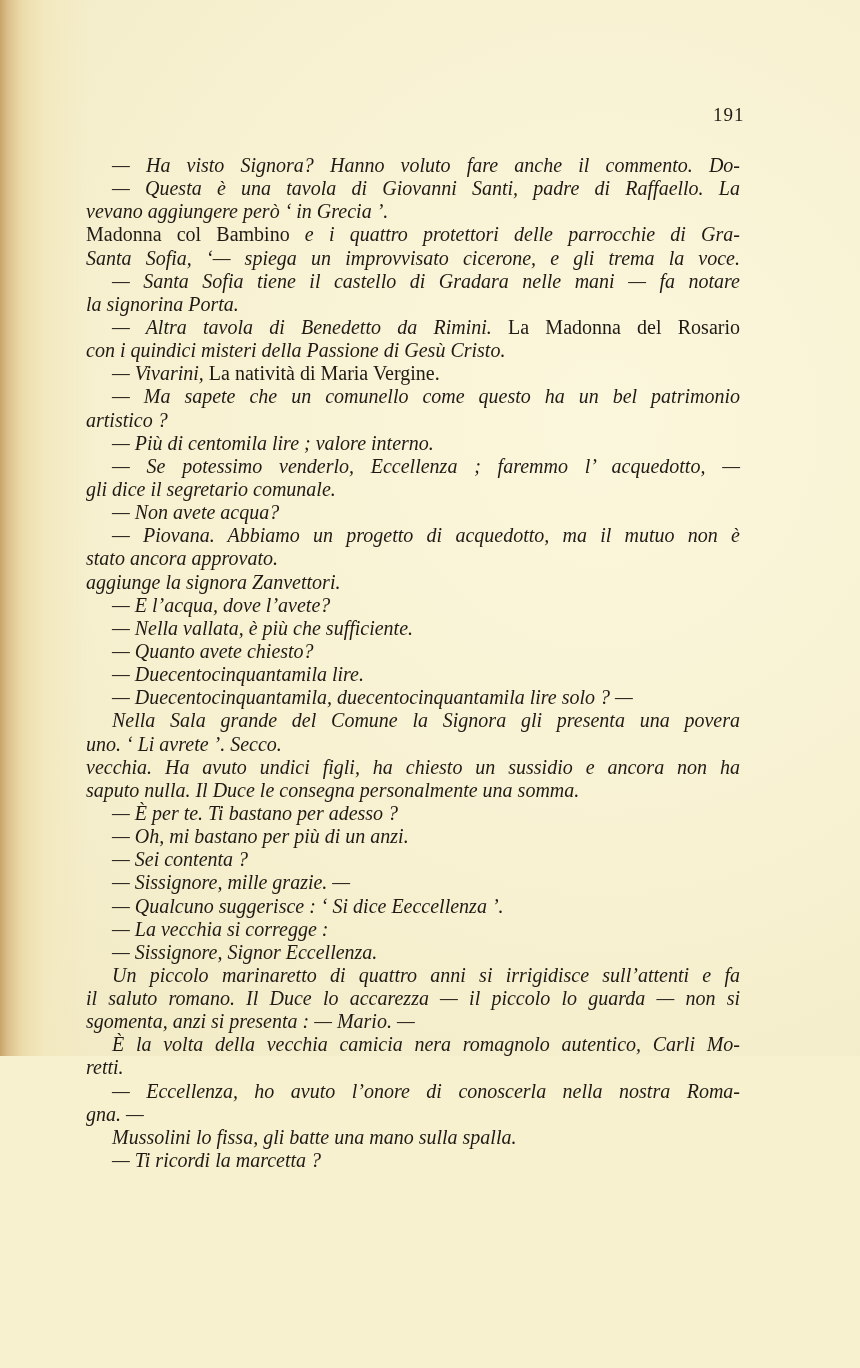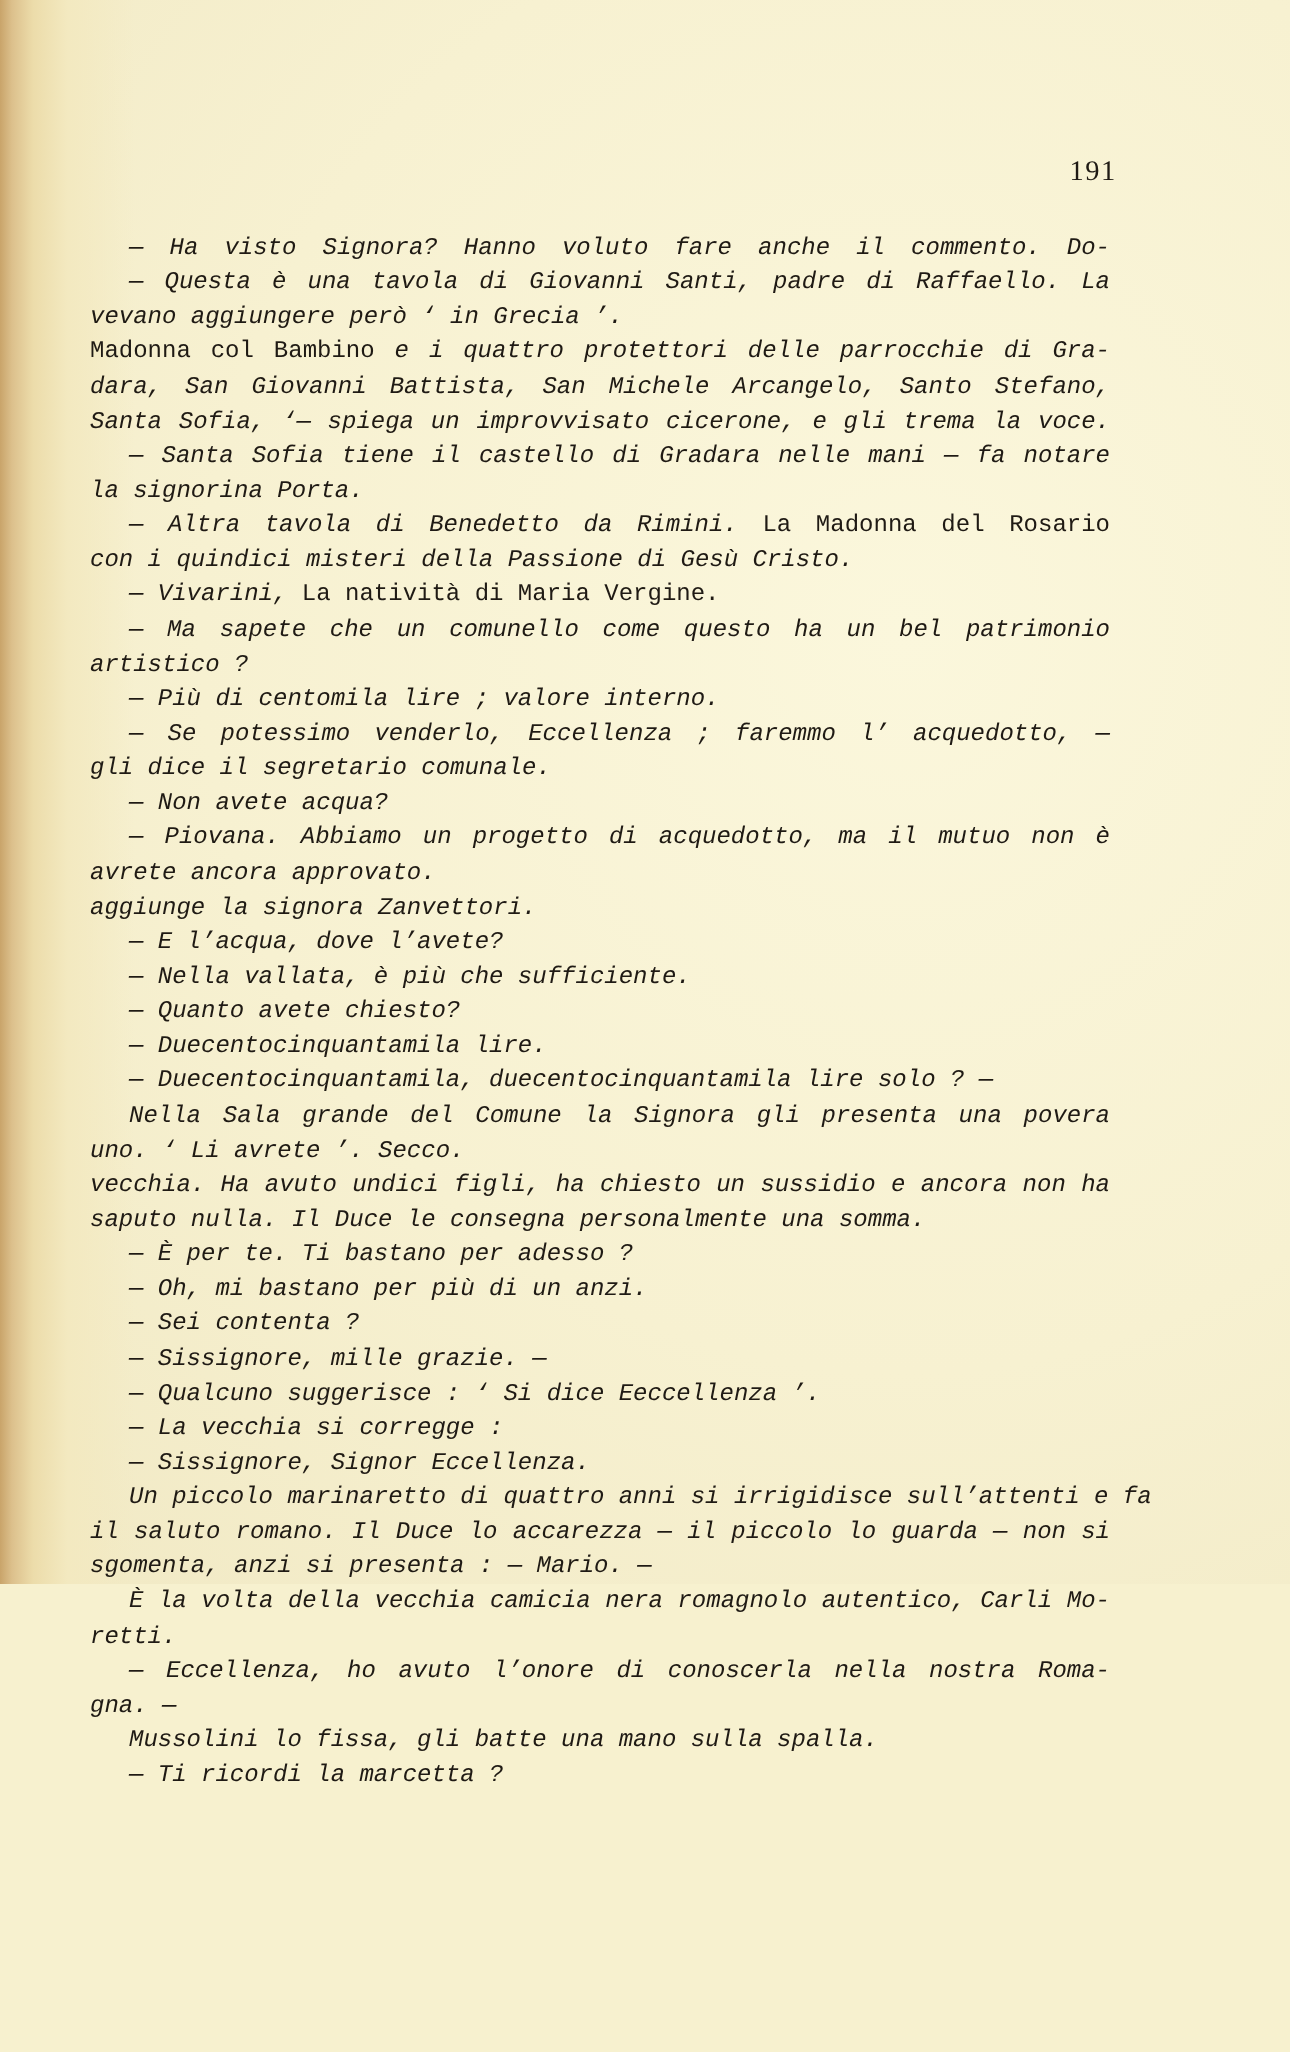--- a/index.html
+++ b/index.html
@@ -24,56 +24,56 @@
     font-family: "Liberation Serif", serif;
   }
   .text-block {
     position: absolute;
     top: 154px; left: 60px;
     width: 680px;
   }
   .line {
     height: 23.15px;
     line-height: 23.15px;
-    font-size: 16px;
+    font-size: 20px;
     white-space: nowrap;
     text-align: justify;
     text-align-last: justify;
-    font-family: Liberation Mono, monospace;
+    font-family: Liberation Serif, serif;
+    margin-left: 26px;
   }
   .line.last { text-align-last: left; }
   .line.indent { padding-left: 26px; }
   .it { font-style: italic; }
   .rm { font-style: normal; }
 </style>
 </head>
 <body>
 
 <div class="page">
   <div class="page-number">191</div>
   <div class="text-block" id="text-block">
       <div class="line indent"><span class="it">— Ha visto Signora? Hanno voluto fare anche il commento. Do-</span></div>
       <div class="line indent"><span class="it">— Questa è una tavola di Giovanni Santi, padre di Raffaello. La</span></div>
       <div class="line last"><span class="it">vevano aggiungere però ‘ in Grecia ’.</span></div>
       <div class="line"><span class="rm">Madonna col Bambino </span><span class="it"> e i quattro protettori delle parrocchie di Gra-</span></div>
-      <div class="line"><span class="it">dara, San Giovanni Battista, San Michele Arcangelo, Santo Stefano,</span></div>
       <div class="line"><span class="it">Santa Sofia, ‘— spiega un improvvisato cicerone, e gli trema la voce.</span></div>
       <div class="line indent"><span class="it">— Santa Sofia tiene il castello di Gradara nelle mani — fa notare</span></div>
       <div class="line last"><span class="it">la signorina Porta.</span></div>
       <div class="line indent"><span class="it">— Altra tavola di Benedetto da Rimini. </span><span class="rm">La Madonna del Rosario</span></div>
       <div class="line last"><span class="it">con i quindici misteri della Passione di Gesù Cristo.</span></div>
       <div class="line indent last"><span class="it">— Vivarini, </span><span class="rm">La natività di Maria Vergine.</span></div>
       <div class="line indent"><span class="it">— Ma sapete che un comunello come questo ha un bel patrimonio</span></div>
       <div class="line last"><span class="it">artistico ?</span></div>
       <div class="line indent last"><span class="it">— Più di centomila lire ; valore interno.</span></div>
       <div class="line indent"><span class="it">— Se potessimo venderlo, Eccellenza ; faremmo  l’ acquedotto, —</span></div>
       <div class="line last"><span class="it">gli dice il segretario comunale.</span></div>
       <div class="line indent last"><span class="it">— Non avete acqua?</span></div>
       <div class="line indent"><span class="it">— Piovana. Abbiamo un progetto di acquedotto, ma il mutuo non è</span></div>
-      <div class="line last"><span class="it">avrete ancora approvato.</span></div>
+      <div class="line last"><span class="it">stato ancora approvato.</span></div>
       <div class="line last"><span class="it">aggiunge la signora Zanvettori.</span></div>
       <div class="line indent last"><span class="it">— E l’acqua, dove l’avete?</span></div>
       <div class="line indent last"><span class="it">— Nella vallata, è più che sufficiente.</span></div>
       <div class="line indent last"><span class="it">— Quanto avete chiesto?</span></div>
       <div class="line indent last"><span class="it">— Duecentocinquantamila lire.</span></div>
       <div class="line indent last"><span class="it">— Duecentocinquantamila,  duecentocinquantamila  lire  solo ? —</span></div>
       <div class="line indent"><span class="it">Nella Sala grande del Comune la Signora gli presenta una povera</span></div>
       <div class="line last"><span class="it">uno. ‘ Li avrete ’. Secco.</span></div>
       <div class="line"><span class="it">vecchia. Ha avuto undici figli, ha chiesto un sussidio e ancora non ha</span></div>
       <div class="line last"><span class="it">saputo nulla. Il Duce le consegna personalmente una somma.</span></div>

